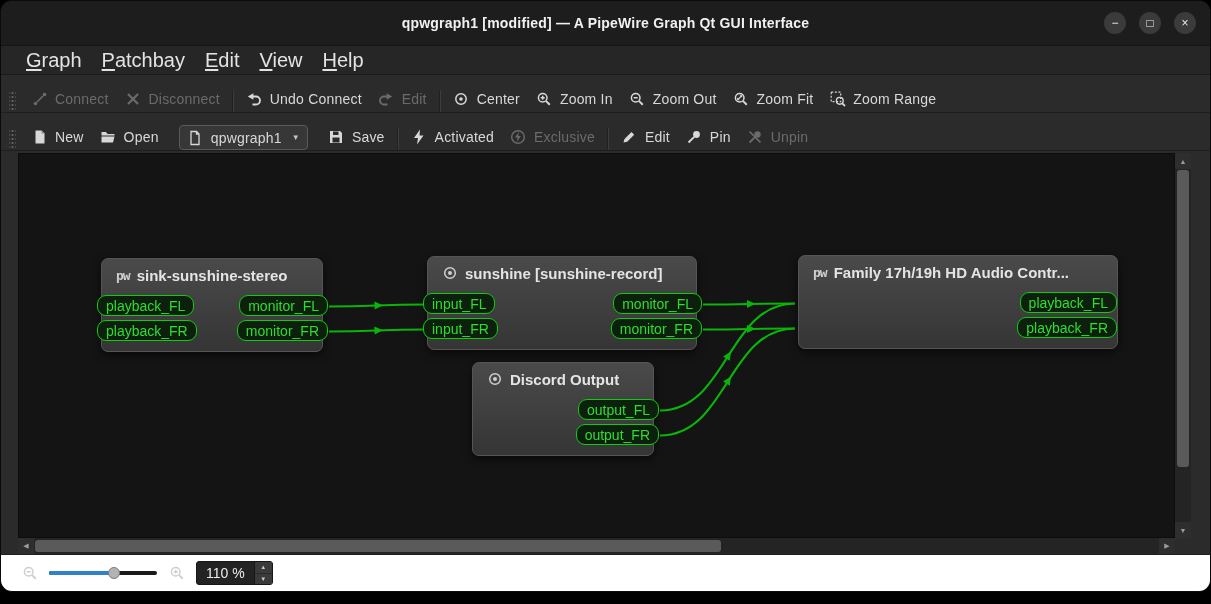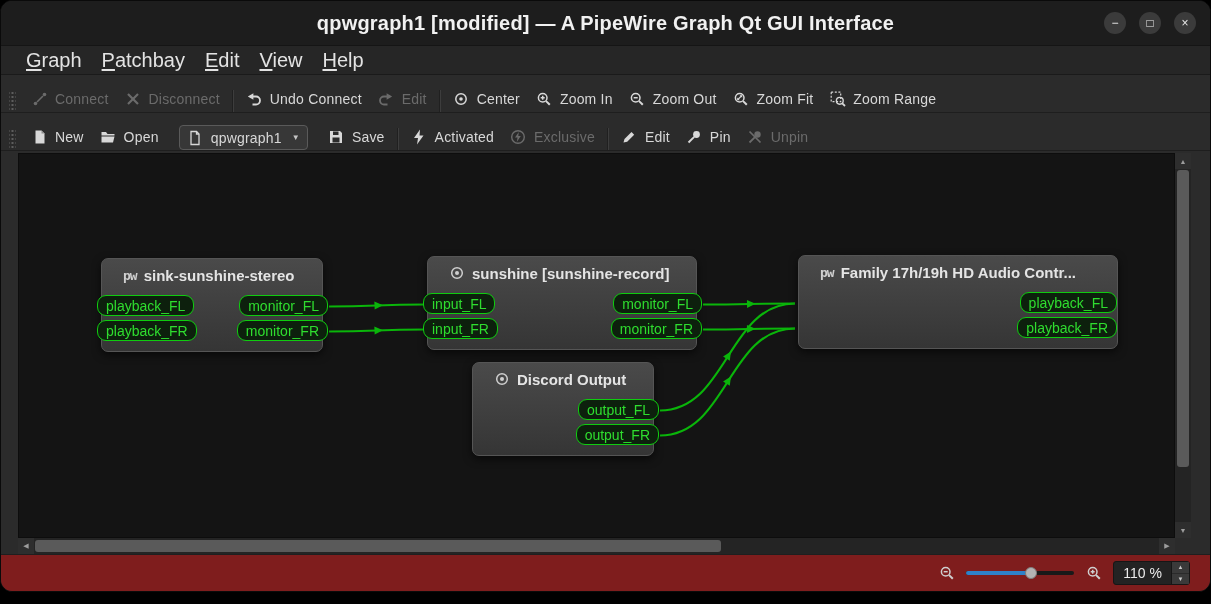--- a/index.html
+++ b/index.html
@@ -13,21 +13,21 @@
     position:absolute;top:0;left:0;width:1211px;height:592px;
     background:#2b2b2b;border-radius:12px;overflow:hidden;
     box-sizing:border-box;border:1px solid #0a0a0a;
     display:flex;flex-direction:column;
   }
   
   .titlebar{
     height:44px;min-height:44px;background:#1d1d1d;border-bottom:1px solid #151515;
     display:flex;align-items:center;justify-content:center;position:relative;
   }
-  .title{font-weight:bold;font-size:20px;color:#f1f1f1;letter-spacing:.2px;}
+  .title{font-weight:bold;font-size:14px;color:#f1f1f1;letter-spacing:.2px;}
   .win-controls{position:absolute;right:14px;top:0;height:100%;display:flex;align-items:center;gap:13px;}
   .win-btn{
     width:22px;height:22px;border-radius:50%;background:#3b3b3b;color:#e8e8e8;
     display:flex;align-items:center;justify-content:center;font-size:12px;line-height:1;
     cursor:default;user-select:none;
   }
   
   .menubar{
     height:28px;min-height:28px;background:#262626;border-bottom:1px solid #1a1a1a;
     display:flex;align-items:center;padding-left:16px;gap:2px;
@@ -65,21 +65,21 @@
   }
   .wires{position:absolute;left:0;top:0;z-index:0;}
   .node{
     position:absolute;z-index:1;
     background:linear-gradient(#4a4a4a,#353535);
     border:1px solid #555;border-radius:7px;
     box-shadow:0 3px 9px rgba(0,0,0,.6);
     padding-bottom:6px;box-sizing:border-box;
   }
   .node-header{
-    display:flex;align-items:center;gap:7px;height:32px;padding:0 21px;
+    display:flex;align-items:center;gap:7px;height:32px;padding:0 14px;
     color:#e4e4e4;font-weight:bold;font-size:15px;white-space:nowrap;overflow:hidden;
   }
   .node-icon{color:#cfcfcf;display:inline-flex;align-items:center;}
   .pw-glyph{font-family:"DejaVu Sans Mono",monospace;font-size:13px;font-weight:bold;letter-spacing:-1px;}
   .port-row{display:flex;justify-content:flex-end;margin:4px 0;height:21px;}
   .port{
     display:flex;align-items:center;font-size:14px;padding:0 8px;height:21px;
     border-radius:9px;box-sizing:border-box;white-space:nowrap;cursor:default;
   }
   .port.in{margin-left:-5px;}
@@ -91,22 +91,22 @@
   .sb-btn{
     width:16px;height:16px;min-width:16px;min-height:16px;background:#2e2e2e;color:#9c9c9c;
     display:flex;align-items:center;justify-content:center;font-size:7px;user-select:none;
   }
   .sb-track{flex:1;position:relative;}
   .sb-handle{position:absolute;background:#5a5a5a;border-radius:3px;}
   .sb-handle.v{left:2px;right:2px;top:1px;height:84%;}
   .sb-handle.h{top:2px;bottom:2px;left:1px;width:61%;}
   
   .statusbar{
-    height:36px;min-height:36px;background:#7f1d1d;border-top:1px solid #1f1f1f;
-    display:flex;align-items:center;justify-content:flex-end;padding:0 20px;gap:11px;
+    height:36px;min-height:36px;background:#ffffff;border-top:1px solid #1f1f1f;
+    display:flex;align-items:center;padding:0 20px;gap:11px;
   }
   .sic{color:#cfcfcf;}
   .zoom-slider{width:108px;height:4px;background:#191919;border-radius:2px;position:relative;}
   .zoom-fill{position:absolute;left:0;top:0;height:100%;width:60%;background:#2f81c9;border-radius:2px;}
   .zoom-handle{
     position:absolute;left:60%;top:50%;transform:translate(-50%,-50%);
     width:12px;height:12px;border-radius:50%;background:#b3b3b3;border:1px solid #7d7d7d;box-sizing:border-box;
   }
   .spinbox{display:flex;align-items:stretch;background:#232323;border:1px solid #161616;border-radius:3px;height:24px;box-sizing:border-box;}
   .spin-value{padding:0 9px;color:#ececec;font-size:14px;display:flex;align-items:center;}

